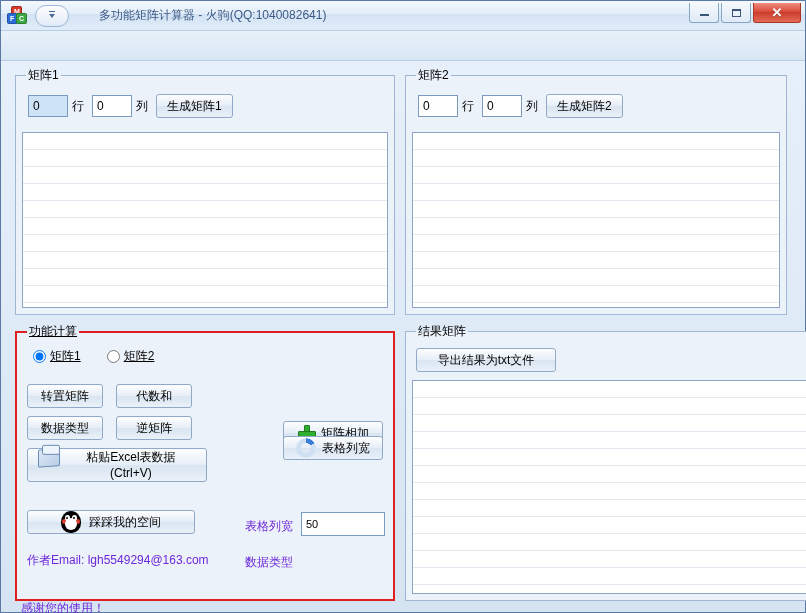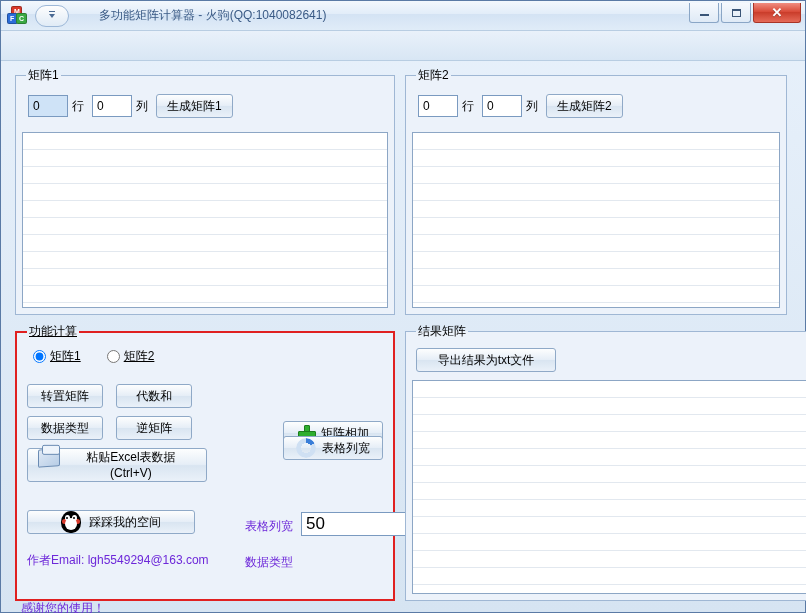--- a/index.html
+++ b/index.html
@@ -161,21 +161,21 @@
   .penguin .scarf{position:absolute;left:1px;top:8px;width:18px;height:5px;background:#d83a2b;border-radius:3px;}
   .penguin .eye{position:absolute;top:4px;width:5px;height:6px;background:#fff;border-radius:50%;}
   .penguin .eye.l{left:4px;} .penguin .eye.r{right:4px;}
   .penguin .eye::after{content:"";position:absolute;top:2px;left:1px;width:2px;height:2px;background:#000;border-radius:50%;}
 
   .footer-label { position:absolute; font-size:12px; color:#6d28d9; }
   #lbl-email { left:10px; top:212px; }
   #lbl-thanks { left:4px; top:260px; }
 
   #lbl-colw { position:absolute; left:228px; top:178px; }
-  #inp-colw { position:absolute; left:284px; top:172px; width:112px; height:24px; border:1px solid #7a9ac0; padding:2px 4px; font-size:17px;}
+  #inp-colw { position:absolute; left:284px; top:172px; width:84px; height:24px; border:1px solid #7a9ac0; padding:2px 4px; font-size:11px;}
   #lbl-dtype { position:absolute; left:228px; top:214px; }
   #sel-dtype { position:absolute; left:284px; top:208px; width:90px; height:22px; border:1px solid #7a9ac0; background:#fff; font-size:12px;}
 
   #btn-export { margin:2px 0 6px 4px; width:140px;}
   #gb-res .grid-area { top:40px; }
 </style>
 </head>
 <body>
 
 <div class="window">

